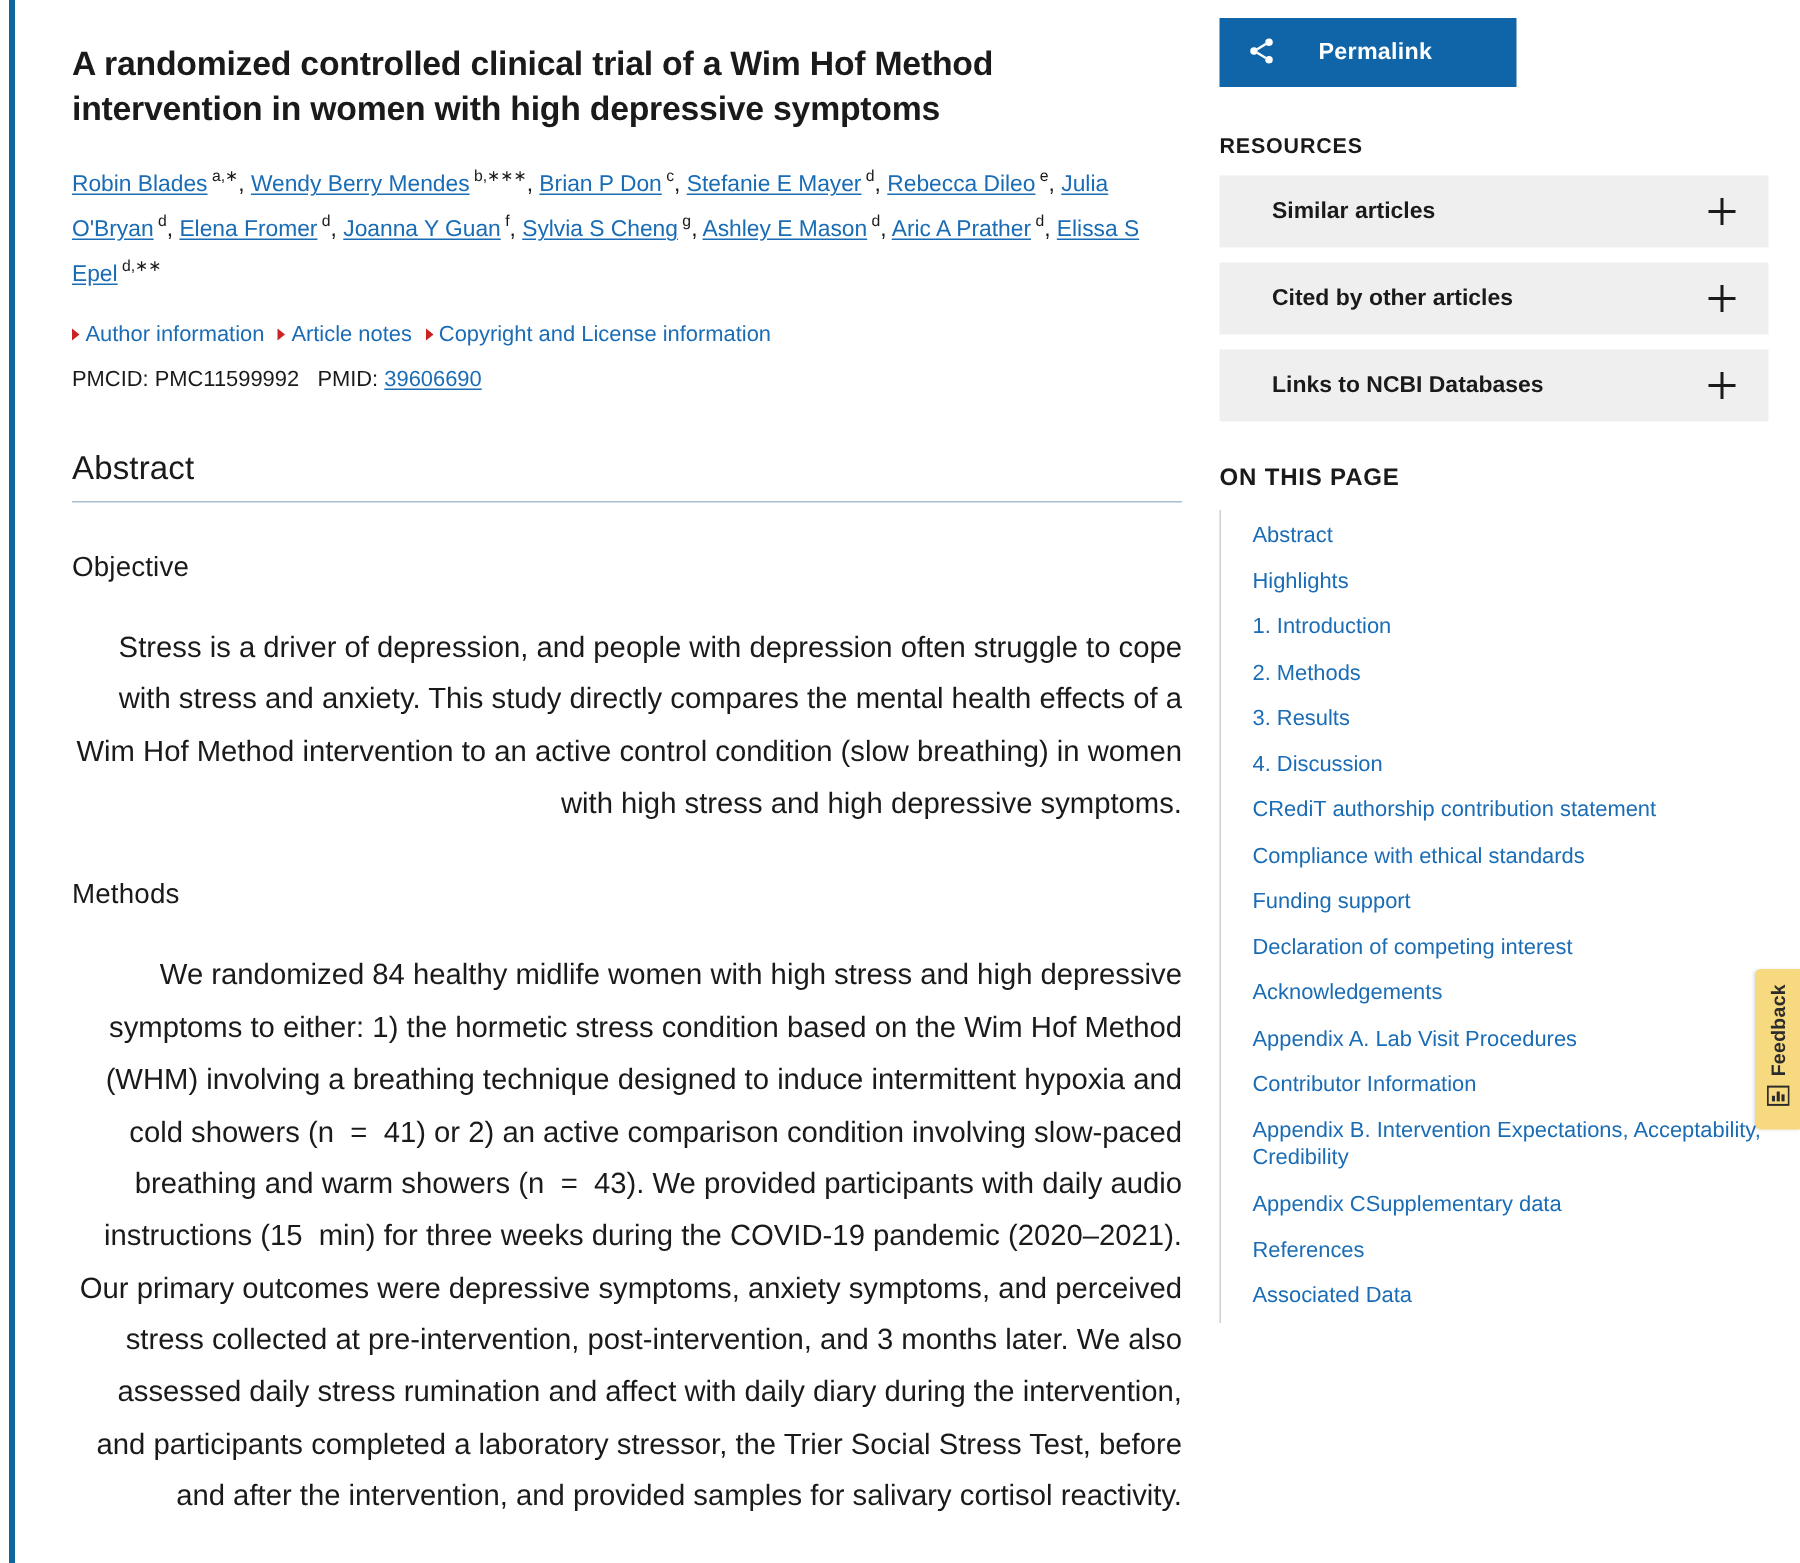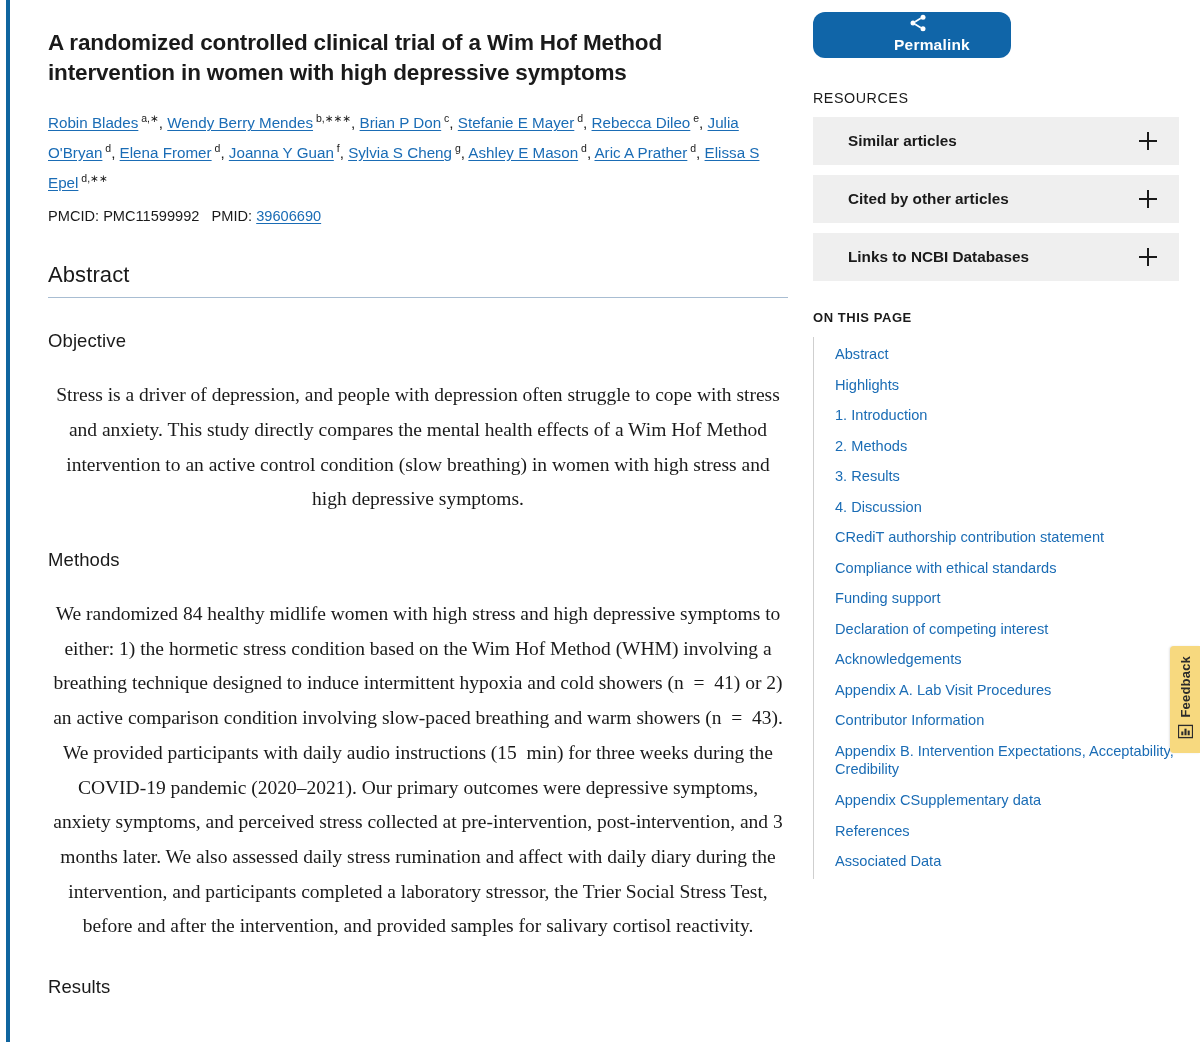--- a/index.html
+++ b/index.html
@@ -111,59 +111,58 @@
   .sub-heading {
     margin-top: 32px;
     font-size: 18.5px;
     font-weight: normal;
     color: #1a1a1a;
     letter-spacing: 0.1px;
   }
 
   .body-text {
     margin-top: 26px;
-    font-family: Liberation Serif, serif;
+    font-family: Liberation Sans, sans-serif;
     font-size: 19.5px;
     line-height: 1.78;
     color: #1a1a1a;
-    text-align: center;
+    text-align: right;
   }
 
   
   .sidebar {
     position: absolute;
     left: 813px; top: 0;
     width: 366px;
   }
 
   .permalink-btn {
     margin-top: 12px;
     width: 198px;
     height: 46px;
     background: #1065a8;
     border: none;
-    border-radius: 12px;
+    border-radius: 0;
     display: flex;
     align-items: center;
     padding-left: 18px;
     cursor: pointer;
-    flex-direction: column;
   }
   .permalink-btn .label {
     color: #ffffff;
     font-size: 15.5px;
     font-weight: bold;
     margin-left: 28px;
     letter-spacing: 0.2px;
   }
 
   .section-label {
     margin-top: 32px;
     font-size: 14.3px;
-    font-weight: normal;
+    font-weight: bold;
     color: #1a1a1a;
     letter-spacing: 0.55px;
   }
 
   .accordion { margin-top: 11px; }
   .acc-item {
     background: #efefef;
     height: 48px;
     display: flex;
     align-items: center;
@@ -185,21 +184,21 @@
   .acc-plus::before, .acc-plus::after {
     content: "";
     position: absolute;
     background: #1a1a1a;
   }
   .acc-plus::before { left: 0; top: 7.5px; width: 18px; height: 2.6px; }
   .acc-plus::after  { top: 0; left: 7.7px; height: 18px; width: 2.6px; }
 
   .otp-label {
     margin-top: 29px;
-    font-size: 13px;
+    font-size: 16px;
     font-weight: bold;
     color: #1a1a1a;
     letter-spacing: 0.55px;
   }
 
   .otp-list {
     margin-top: 12px;
     border-left: 1px solid #cfcfcf;
     padding: 2px 0 2px 0;
   }
@@ -245,20 +244,21 @@
 <div id="page">
 
   <div class="edge-bar"></div>
 
   <div class="article">
 
     <h1 class="article-title">A randomized controlled clinical trial of a Wim Hof Method intervention in women with high depressive symptoms</h1>
 
     <div class="authors"><a href="#">Robin Blades</a><sup> a,∗</sup><span class="sep">, </span><a href="#">Wendy Berry Mendes</a><sup> b,∗∗∗</sup><span class="sep">, </span><a href="#">Brian P Don</a><sup> c</sup><span class="sep">, </span><a href="#">Stefanie E Mayer</a><sup> d</sup><span class="sep">, </span><a href="#">Rebecca Dileo</a><sup> e</sup><span class="sep">, </span><a href="#">Julia O'Bryan</a><sup> d</sup><span class="sep">, </span><a href="#">Elena Fromer</a><sup> d</sup><span class="sep">, </span><a href="#">Joanna Y Guan</a><sup> f</sup><span class="sep">, </span><a href="#">Sylvia S Cheng</a><sup> g</sup><span class="sep">, </span><a href="#">Ashley E Mason</a><sup> d</sup><span class="sep">, </span><a href="#">Aric A Prather</a><sup> d</sup><span class="sep">, </span><a href="#">Elissa S Epel</a><sup> d,∗∗</sup><span class="sep"></span></div>
 
+    <div class="meta-links"><a href="#" class="ml"><span class="caret"></span><span>Author information</span></a><a href="#" class="ml"><span class="caret"></span><span>Article notes</span></a><a href="#" class="ml"><span class="caret"></span><span>Copyright and License information</span></a></div>
 
     <div class="ids">
       <span>PMCID:</span>
       <span>PMC11599992</span>
       &nbsp;
       <span>PMID:</span>
       <a href="#">39606690</a>
     </div>
 
     <h2 class="abstract-heading">Abstract</h2>

